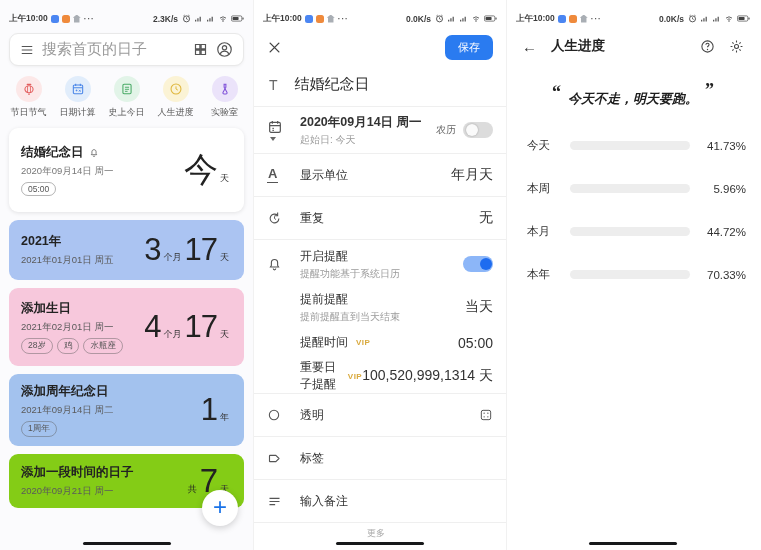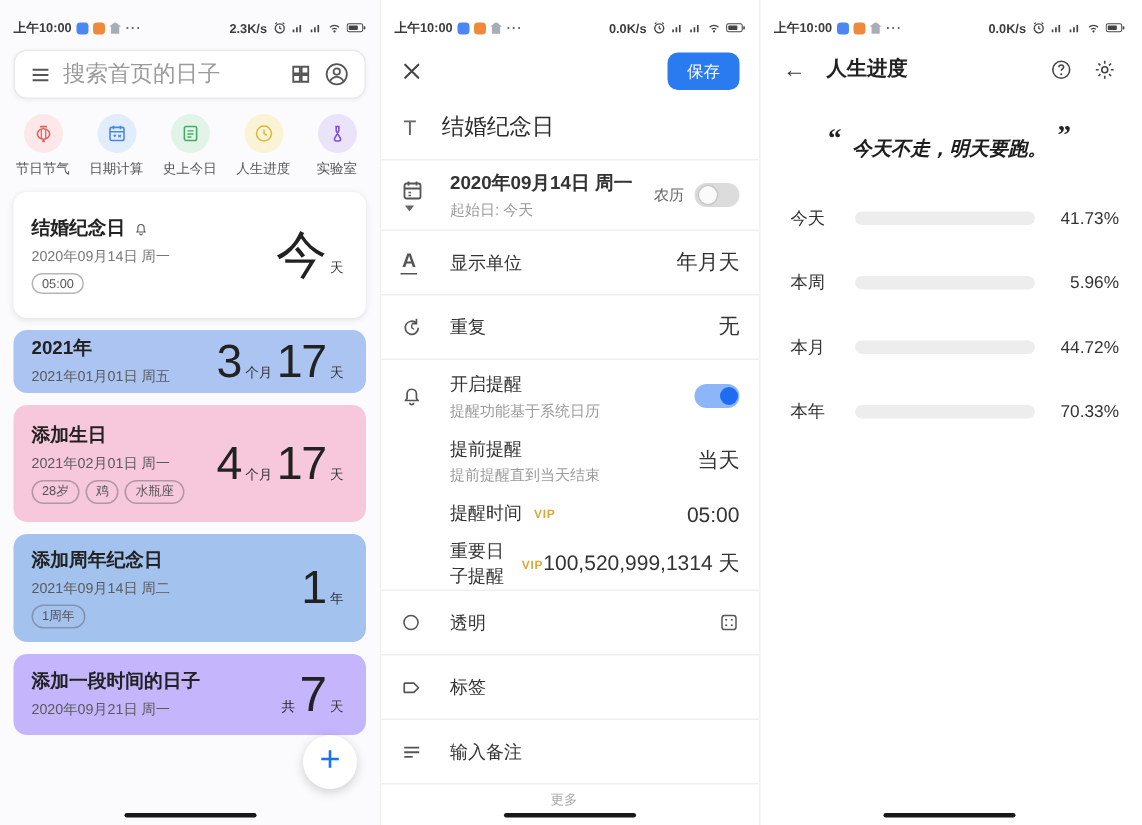--- a/index.html
+++ b/index.html
@@ -23,21 +23,21 @@
   .screen.home { background:#fbfbfd; }
   .search-bar { margin:7px 9px 0; height:33px; background:#fff; border:1px solid #e9e9e9; border-radius:9px; display:flex; align-items:center; gap:8px; padding:0 10px; box-shadow:0 1px 3px rgba(0,0,0,.05); }
   .search-placeholder { flex:1; color:#9a9a9a; font-size:15px; }
   .cats { display:flex; margin:10px 4px 0; }
   .cat { flex:1; display:flex; flex-direction:column; align-items:center; gap:4px; }
   .cat-circle { width:26px; height:26px; border-radius:50%; display:flex; align-items:center; justify-content:center; }
   .cat-label { font-size:9px; color:#555; }
   .cards { padding:9px 9px 0; display:flex; flex-direction:column; gap:8px; }
   .card { border-radius:9px; padding:9px 12px; display:flex; justify-content:space-between; align-items:center; }
   .card.c1 { height:84px; box-shadow:0 1px 4px rgba(0,0,0,.10); }
-  .card.c2 { height:42px; } .card.c3 { height:78px; } .card.c4 { height:72px; } .card.c5 { height:54px; }
+  .card.c2 { height:60px; } .card.c3 { height:78px; } .card.c4 { height:72px; } .card.c5 { height:54px; }
   .card-left { display:flex; flex-direction:column; gap:4px; }
   .card-title { font-size:12.5px; font-weight:600; color:#222; display:flex; align-items:center; gap:5px; }
   .card-date { font-size:9.5px; color:#5a5a5a; }
   .c1 .card-date { color:#777; }
   .chip-row { display:flex; gap:4px; }
   .chip { border:1px solid rgba(90,90,90,.45); border-radius:9px; font-size:8.5px; color:#555; padding:1px 6px; background:transparent; }
   .card-right { display:flex; align-items:baseline; color:#222; white-space:nowrap; }
   .big-num { font-size:31px; font-weight:300; letter-spacing:-1px; }
   .c1 .big-num { font-size:34px; } .c5 .big-num { font-size:33px; }
   .big-unit { font-size:9px; color:#333; margin:0 3px 0 3px; }
@@ -258,21 +258,21 @@
           <span class="chip-row">
               <span class="chip">1周年</span>
             </span>
         </div>
         <div class="card-right">
           <span class="big-num">1</span>
           <span class="big-unit">年</span>
         </div>
       </div>
 
-      <div class="card c5" style="background: #c4b5fd;">
+      <div class="card c5" style="background: #84cc16;">
         <div class="card-left">
           <span class="card-title">
               <span>添加一段时间的日子</span>
             </span>
           <span class="card-date">2020年09月21日 周一</span>
         </div>
         <div class="card-right">
           <span class="prefix">共</span>
           <span class="big-num">7</span>
           <span class="big-unit">天</span>

